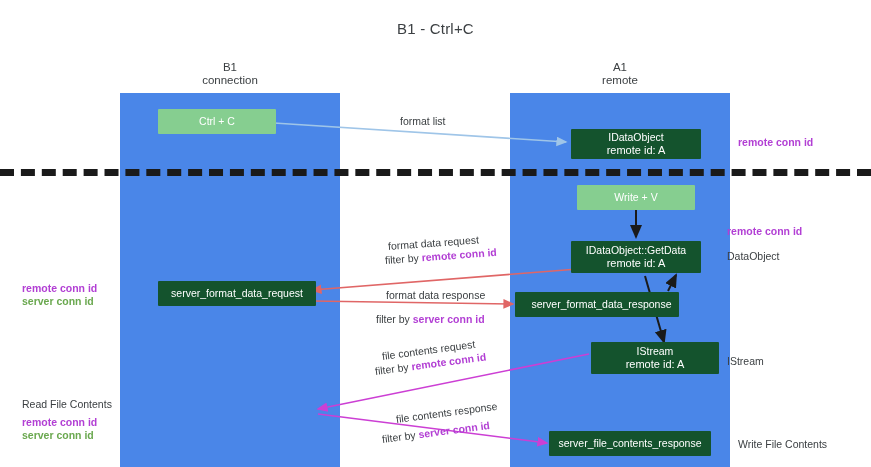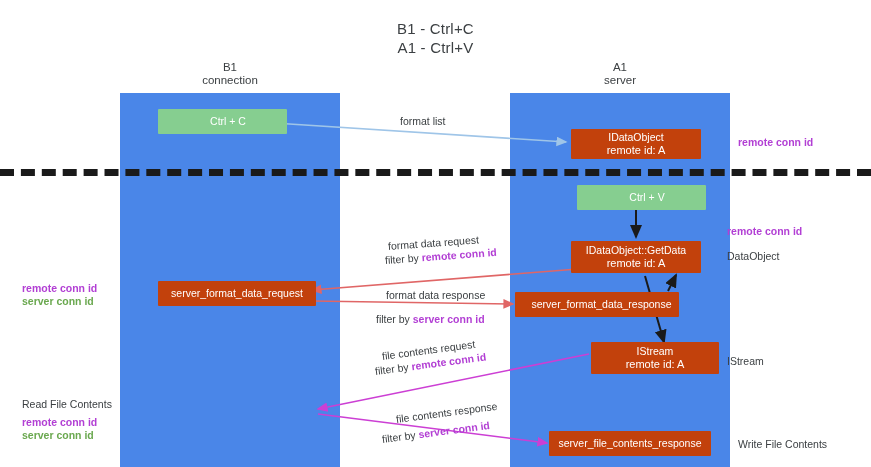--- a/index.html
+++ b/index.html
@@ -33,23 +33,23 @@
     position:absolute;left:0;top:156px;width:871px;height:0;
     border-top:7px dashed #1a1a1a;
   }
 
   
   .node{
     position:absolute;display:flex;flex-direction:column;align-items:center;
     justify-content:center;text-align:center;color:#ffffff;
     font-size:10.5px;line-height:13px;border-radius:1px;
   }
-  .node.green{background:#86ce90;padding-left:11px;}
+  .node.green{background:#86ce90;}
   .node.orange{background:#fbb košik;}
-  .node.orange{background:#c2410c;}
+  .node.orange{background:#14532d;}
   .node .l2{font-size:11px;}
 
   
   .side{
     position:absolute;font-size:10.5px;line-height:14px;color:#3c4043;
     white-space:nowrap;
   }
   .side.bold{font-weight:bold;}
   .purple{color:#b23fd4;}
   .green-t{color:#6aa84f;}
@@ -64,30 +64,29 @@
 
   svg.wires{position:absolute;left:0;top:0;width:871px;height:467px;pointer-events:none;}
 </style>
 </head>
 <body>
 
 <div id="stage">
 
   <div class="title">
     <div>B1 - Ctrl+C</div>
-    <div>A1 - Ctrl+V</div>
   </div>
 
   <div class="col-head" style="left:120px;top:48px;width:220px;">
     <div>B1</div>
     <div>connection</div>
   </div>
   <div class="col-head" style="left:510px;top:48px;width:220px;">
     <div>A1</div>
-    <div>server</div>
+    <div>remote</div>
   </div>
 
   <div class="lane" style="left:120px;top:80px;width:220px;height:375px;"></div>
   <div class="lane" style="left:510px;top:80px;width:220px;height:375px;"></div>
 
   <svg class="wires" viewBox="0 0 871 467" xmlns="http://www.w3.org/2000/svg">
     <defs>
       <marker id="ar-blue" markerWidth="7" markerHeight="7" refX="6" refY="3.0" orient="auto" markerUnits="strokeWidth">
         <path d="M0,0 L7,3 L0,6 z" fill="#9fc5e8"></path>
       </marker>
@@ -124,21 +123,21 @@
   <div class="node green" style="left:158px;top:96px;width:118px;height:25px;">
     <div>Ctrl + C</div>
   </div>
 
   <div class="node orange" style="left:571px;top:116px;width:130px;height:30px;">
     <div>IDataObject</div>
     <div class="l2">remote id: A</div>
   </div>
 
   <div class="node green" style="left:577px;top:172px;width:118px;height:25px;">
-    <div>Ctrl + V</div>
+    <div>Write + V</div>
   </div>
 
   <div class="node orange" style="left:571px;top:228px;width:130px;height:32px;">
     <div>IDataObject::GetData</div>
     <div class="l2">remote id: A</div>
   </div>
 
   <div class="node orange" style="left:152px;top:268px;width:158px;height:25px;margin-left:6px;">
     <div>server_format_data_request</div>
   </div>

